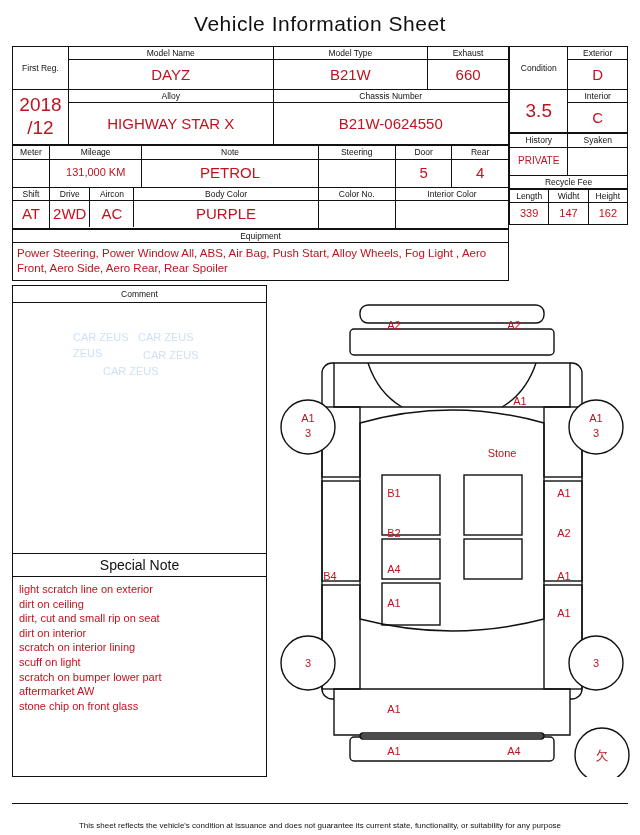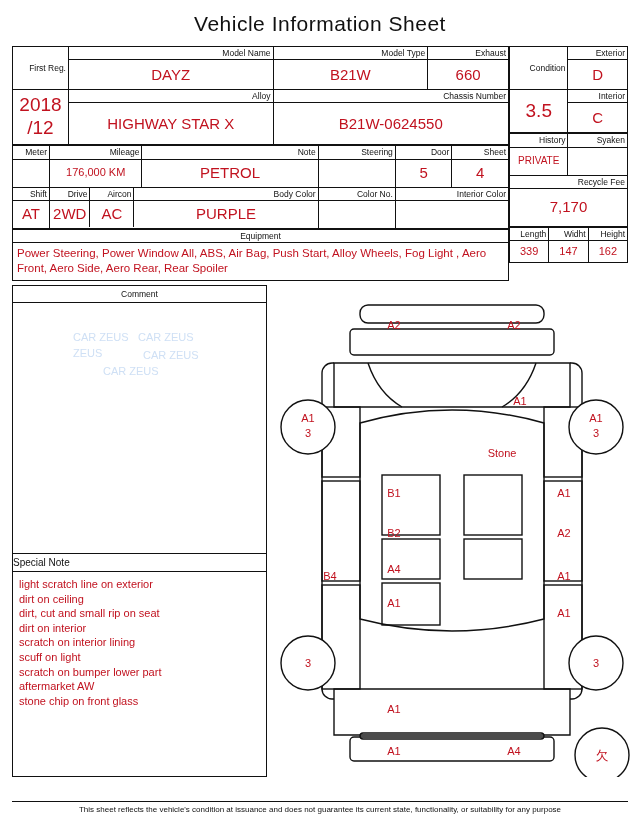--- a/index.html
+++ b/index.html
@@ -49,21 +49,21 @@
     font-weight: 400;
   }
   .val-sm {
     color: #c1121f;
     font-size: 11px;
   }
   .val-xs {
     color: #c1121f;
     font-size: 10px;
   }
-  .hdr { font-size: 8.5px; color: #111; text-align: right; }
+  .hdr { font-size: 8.5px; color: #111; }
 
   
   .top-wrap { display: flex; width: 100%; }
   .left-block { flex: 0 0 497px; }
   .right-block { flex: 1; }
 
   .eq-title { font-size: 8.5px; }
   .eq-body {
     color: #c1121f;
     font-size: 11.5px;
@@ -77,41 +77,42 @@
   .diagram-col { flex: 1; position: relative; height: 492px; margin-left: 5px; }
 
   .sec-head {
     text-align: center;
     font-size: 8.5px;
     padding: 3px 0;
     border-bottom: 1px solid #111;
   }
   .comment-area { flex: 0 0 250px; position: relative; }
   .note-head {
-    font-size: 10px;
+    text-align: center;
+    font-size: 14px;
     padding: 3px 0;
     border-top: 1px solid #111;
     border-bottom: 1px solid #111;
   }
   .note-list {
     padding: 5px 6px;
     font-size: 11px;
     color: #c1121f;
     line-height: 1.33;
   }
   .footer {
     position: absolute;
     left: 12px;
     right: 12px;
-    bottom: 21px;
+    bottom: 5px;
     text-align: center;
     font-size: 8px;
     color: #111;
     border-top: 1px solid #111;
-    padding-top: 3px;
+    padding-top: 17px;
   }
   .wm {
     position: absolute;
     color: #cfe0f5;
     font-size: 11px;
     pointer-events: none;
     font-family: "Liberation Sans", sans-serif;
     white-space: nowrap;
   }
   svg text { font-family: "Liberation Sans", sans-serif; }
@@ -155,25 +156,25 @@
         </table>
 
       <table class="grid">
         <tbody>
             <tr>
           <td class="cell hdr" style="width:34px">Meter</td>
           <td class="cell hdr" style="width:85px">Mileage</td>
           <td class="cell hdr" style="width:162px">Note</td>
           <td class="cell hdr" style="width:71px">Steering</td>
           <td class="cell hdr" style="width:52px">Door</td>
-          <td class="cell hdr" style="width:52px">Sheet</td>
+          <td class="cell hdr" style="width:52px">Rear</td>
         </tr>
         <tr>
           <td class="cell val-sm" style="height:28px"></td>
-          <td class="cell val-sm">176,000 KM</td>
+          <td class="cell val-sm">131,000 KM</td>
           <td class="cell val">PETROL</td>
           <td class="cell val-sm"></td>
           <td class="cell val">5</td>
           <td class="cell val">4</td>
         </tr>
         <tr>
           <td class="cell hdr">Shift</td>
           <td class="cell hdr" colspan="2" style="padding:0">
             <table class="grid" style="border:0">
               <tbody>
@@ -244,23 +245,20 @@
             <tr>
           <td class="cell hdr" style="width:58px">History</td>
           <td class="cell hdr" style="width:59px">Syaken</td>
         </tr>
         <tr>
           <td class="cell val-xs" style="height:28px">PRIVATE</td>
           <td class="cell val-xs"></td>
         </tr>
         <tr>
           <td class="cell hdr" colspan="2">Recycle Fee</td>
-        </tr>
-        <tr>
-          <td class="cell val" colspan="2" style="height:38px">7,170</td>
         </tr>
       </tbody>
         </table>
 
       <table class="grid">
         <tbody>
             <tr>
           <td class="cell hdr" style="width:39px">Length</td>
           <td class="cell hdr" style="width:39px">Widht</td>
           <td class="cell hdr" style="width:39px">Height</td>

